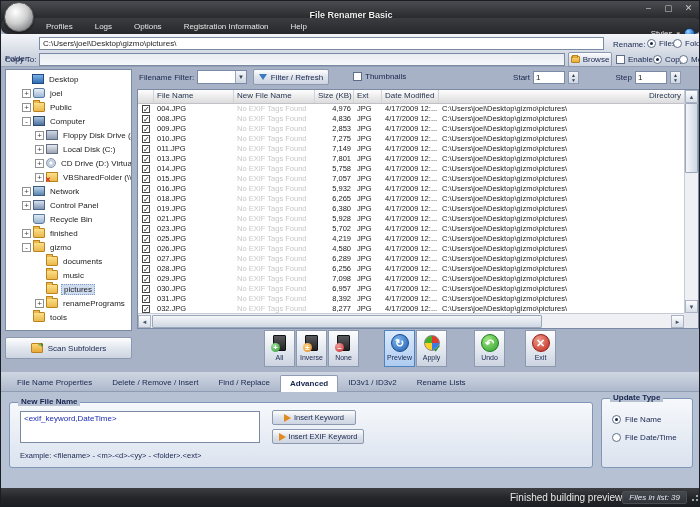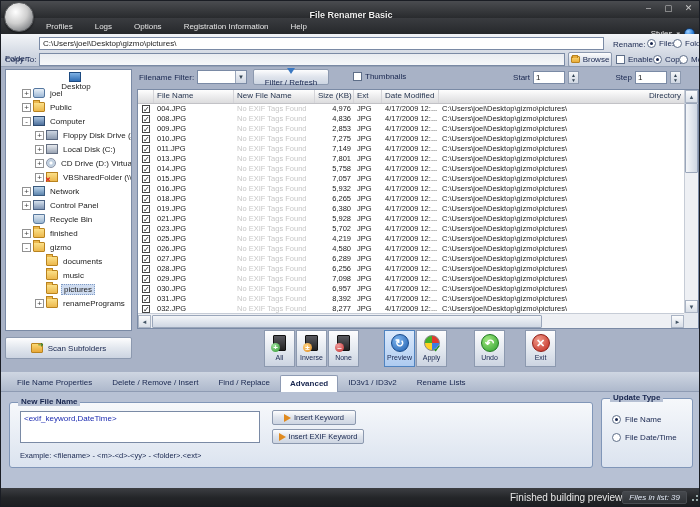--- a/index.html
+++ b/index.html
@@ -4,21 +4,21 @@
 <style>
   html,body{margin:0;padding:0;background:#666;}
   *{box-sizing:border-box;font-family:"Liberation Sans",sans-serif;}
   .window{position:relative;width:700px;height:507px;background:#a8b2c6;overflow:hidden;border:1px solid #1a1d24;}
 
   
   .titlebar{position:absolute;left:0;top:0;width:700px;height:27px;background:linear-gradient(#4a4c50,#2a2c2f 60%,#1f2124);display:flex;align-items:center;justify-content:center;}
   .title-text{color:#f0f0f0;font-size:9px;font-weight:bold;text-shadow:0 1px 1px #000;}
   .win-controls{position:absolute;right:6px;top:2px;display:flex;gap:7px;}
   .win-btn{color:#c9c9c9;font-size:9px;line-height:11px;width:13px;text-align:center;}
-  .menubar{position:absolute;left:0;top:17px;width:700px;height:16px;background:linear-gradient(#3a3c40,#26282b);display:flex;align-items:center;}
+  .menubar{position:absolute;left:0;top:17px;width:700px;height:16px;background:linear-gradient(#3a3c40,#26282b);display:flex;align-items:center;border-radius:7px;}
   .menu-items{display:flex;margin-left:34px;gap:0;}
   .menu-item{color:#e4e4e4;font-size:8px;padding:2px 11px;cursor:default;}
   .styles-zone{position:absolute;right:6px;top:10px;display:flex;align-items:center;gap:4px;text-align:right;}
   .styles-label{color:#e4e4e4;font-size:8px;}
   .caret{color:#b8b8b8;font-size:7px;}
   .globe{width:11px;height:11px;border-radius:50%;background:radial-gradient(circle at 35% 30%,#9fd1ff,#2f7fd6 55%,#174f94);border:1px solid #123a6e;}
   .logo{position:absolute;left:3px;top:1px;width:30px;height:30px;border-radius:50%;background:radial-gradient(circle at 38% 32%,#ffffff,#cfcfcf 45%,#8d8f92 75%,#6a6c6f);border:1px solid #55575a;z-index:20;box-shadow:0 1px 2px rgba(0,0,0,.5);}
 
   
   .toolbar{position:absolute;left:0;top:33px;width:700px;height:33px;background:linear-gradient(#f3f5f8,#d4dae4 60%,#c3cbd9);border-bottom:1px solid #93a0b5;}
@@ -62,21 +62,21 @@
   
   .scan-btn{position:absolute;left:4px;top:270px;width:127px;height:22px;border:1px solid #8c99af;border-radius:2px;background:linear-gradient(#fdfdfe,#e2e7ee 50%,#ccd4e1);display:flex;align-items:center;justify-content:center;gap:5px;font-size:8px;color:#17254e;}
   .scan-ico{width:12px;height:10px;background:linear-gradient(#fbd873,#e8a838);border:1px solid #b9831e;border-radius:1px;position:relative;}
   .scan-ico::after{content:"➜";position:absolute;right:-2px;top:-3px;font-size:7px;color:#2a7a2a;}
 
   
   .filter-row{position:absolute;left:136px;top:1px;width:562px;height:19px;font-size:8px;color:#17254e;}
   .ff-label{position:absolute;left:2px;top:5px;}
   .ff-combo{position:absolute;left:60px;top:2px;width:50px;height:14px;background:#fff;border:1px solid #7a8aa5;}
   .ff-combo .dd{position:absolute;right:0;top:0;width:11px;height:100%;background:linear-gradient(#f4f6f9,#cfd6e2);border-left:1px solid #9aa6ba;font-size:6px;color:#345;text-align:center;line-height:12px;}
-  .ff-btn{position:absolute;left:116px;top:1px;width:76px;height:16px;border:1px solid #8c99af;border-radius:2px;background:linear-gradient(#fdfdfe,#dfe4ec 50%,#cdd5e2);display:flex;align-items:center;justify-content:center;gap:4px;color:#17254e;flex-direction:column;}
+  .ff-btn{position:absolute;left:116px;top:1px;width:76px;height:16px;border:1px solid #8c99af;border-radius:2px;background:linear-gradient(#fdfdfe,#dfe4ec 50%,#cdd5e2);display:flex;align-items:center;justify-content:center;gap:4px;color:#17254e;}
   .funnel{width:0;height:0;border-left:4px solid transparent;border-right:4px solid transparent;border-top:6px solid #3a78c2;}
   .thumb-chk{position:absolute;left:216px;top:4px;}
   .spin-group{position:absolute;top:3px;display:flex;align-items:center;gap:3px;}
   .spin-input{width:32px;height:13px;border:1px solid #7a8aa5;background:#fff;padding:0 2px;font-size:8px;color:#222;}
   .spinner{width:11px;height:13px;border:1px solid #8c99af;background:linear-gradient(#f4f6f9,#cfd6e2);display:flex;flex-direction:column;align-items:center;justify-content:center;font-size:5px;line-height:5px;color:#345;}
 
   
   .ftable{position:absolute;left:136px;top:22px;width:562px;height:240px;background:#fff;border:1px solid #7a8aa5;}
   .thead{position:absolute;left:0;top:0;right:14px;height:14px;display:flex;background:linear-gradient(#fefefe,#e9e9ea 60%,#dcdcde);border-bottom:1px solid #c2c2c6;}
   .th{font-size:8px;color:#26354f;padding:1px 3px;border-right:1px solid #d4d4d8;white-space:nowrap;overflow:hidden;}
@@ -198,21 +198,21 @@
         <span>Browse</span>
       </span>
     <span class="opt" style="left:615px;top:21px;"><span class="checkbox"></span><span class="lbl">Enable</span></span>
     <span class="opt" style="left:652px;top:21px;"><span class="radio sel"></span><span class="lbl">Copy</span></span>
     <span class="opt" style="left:678px;top:21px;"><span class="radio"></span><span class="lbl">Move</span></span>
   </div>
 
   <div class="main">
 
     <div class="tree">
-        <div class="tree-item" style="padding-left: 15px; flex-direction: column;">
+        <div class="tree-item" style="padding-left: 15px;">
           <span class="exp-spacer"></span>
           <span class="tico desktop"></span>
           <span class="tlabel">Desktop</span>
         </div>
         <div class="tree-item" style="padding-left: 16px;">
           <span class="expander">+</span>
           <span class="tico user"></span>
           <span class="tlabel">joel</span>
         </div>
         <div class="tree-item" style="padding-left: 16px;">
@@ -282,20 +282,25 @@
         </div>
         <div class="tree-item selected" style="padding-left: 29px;">
           <span class="exp-spacer"></span>
           <span class="tico folder"></span>
           <span class="tlabel">pictures</span>
         </div>
         <div class="tree-item" style="padding-left: 29px;">
           <span class="expander">+</span>
           <span class="tico folder"></span>
           <span class="tlabel">renamePrograms</span>
+        </div>
+        <div class="tree-item" style="padding-left: 16px;">
+          <span class="exp-spacer"></span>
+          <span class="tico folder"></span>
+          <span class="tlabel">tools</span>
         </div>
       </div>
 
     <div class="scan-btn">
       <span class="scan-ico"></span>
       <span>Scan Subfolders</span>
     </div>
 
     <div class="filter-row">
       <span class="ff-label">Filename Filter:</span>

